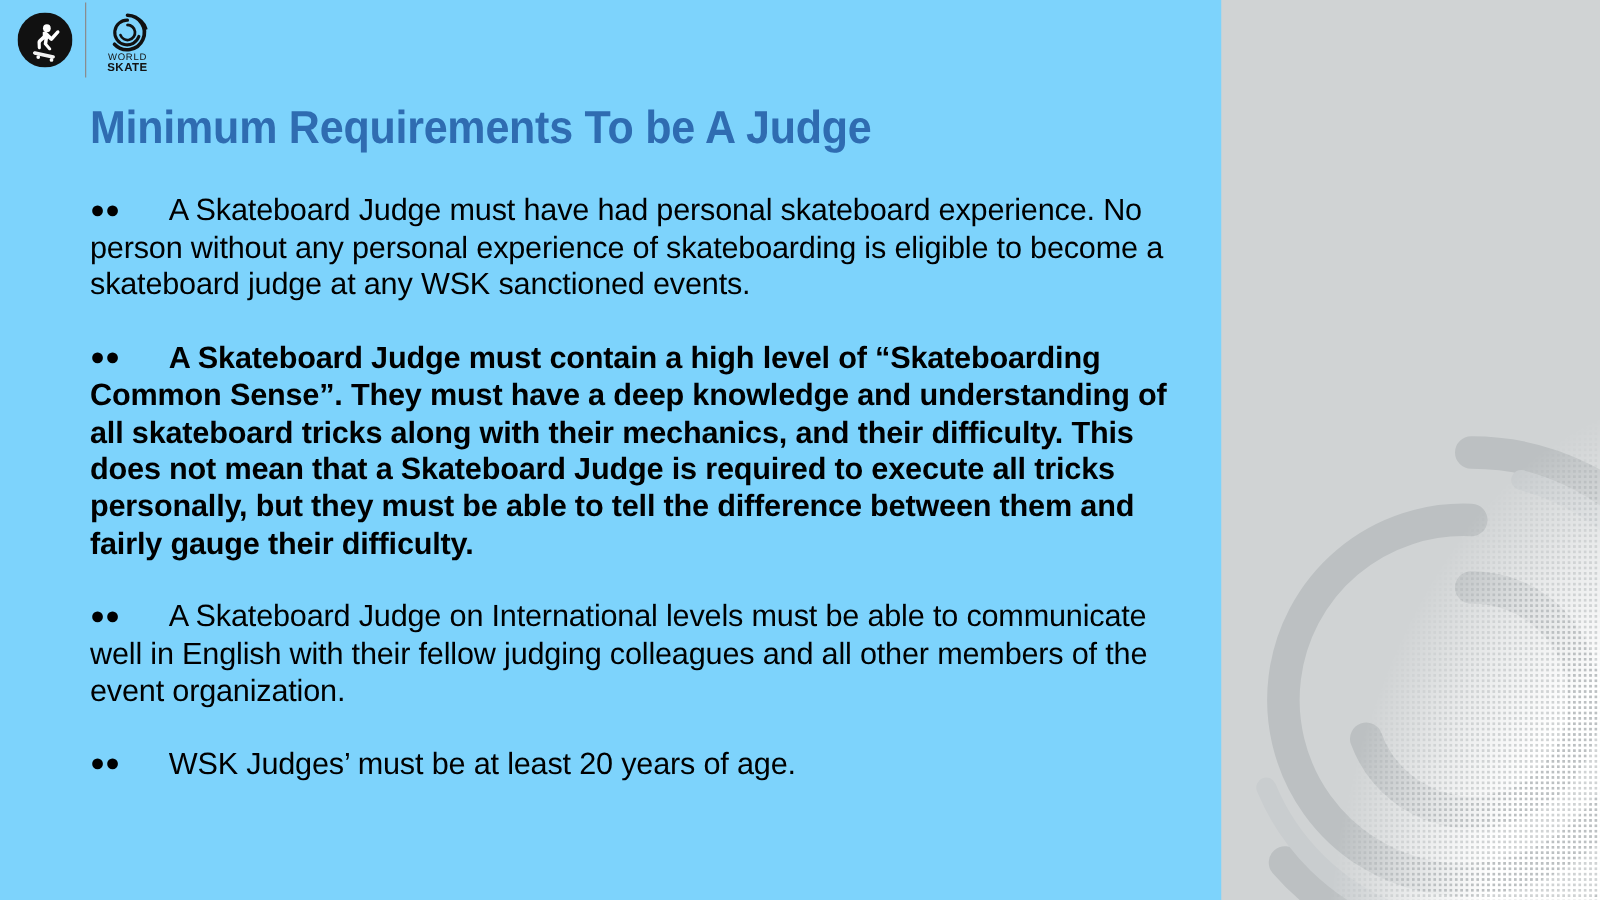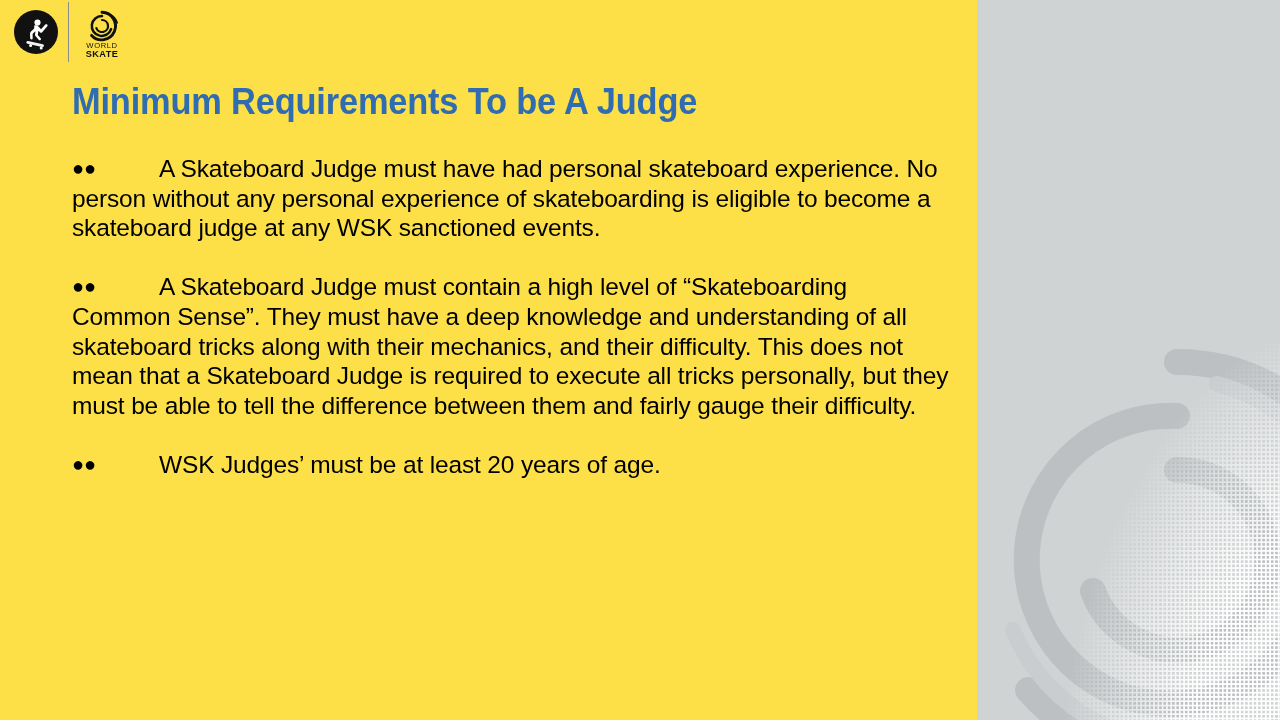--- a/index.html
+++ b/index.html
@@ -12,21 +12,21 @@
     height: 720px;
     overflow: hidden;
     font-family: "Liberation Sans", sans-serif;
     -webkit-font-smoothing: antialiased;
   }
 
   .slide {
     position: relative;
     width: 1280px;
     height: 720px;
-    background: #fde047;
+    background: #7dd3fc;
     overflow: hidden;
   }
 
   
   .right-panel {
     position: absolute;
     left: 977px;
     top: 0;
     width: 303px;
     height: 720px;
@@ -118,32 +118,31 @@
   .bullet-para {
     position: relative;
     color: #000000;
     font-size: 24.5px;
     line-height: 29.7px;
     margin: 0 0 29px 0;
     text-indent: 0;
     letter-spacing: -0.15px;
   }
   .bullet-para:last-child { margin-bottom: 0; }
-  .bullet-para.bold { font-weight: normal; }
+  .bullet-para.bold { font-weight: bold; }
   .bullet-glyph {
     display: inline-block;
     width: 63px;
     font-size: 20px;
     line-height: 29.7px;
     vertical-align: top;
   }
   .bullet-glyph::before { content: "\25CF"; }
   .para-text {
     display: inline;
-    margin-left: 24px;
   }
 </style>
 </head>
 <body>
 
 <div class="slide">
 
   <div class="right-panel">
     <div class="panel-watermark">
       <svg viewBox="0 0 520 520" aria-hidden="true">
@@ -197,20 +196,23 @@
   <div class="content">
 
     <p class="bullet-para">
       <span class="bullet-glyph">●</span><span class="para-text">A Skateboard Judge must have had personal skateboard experience. No person without any personal experience of skateboarding is eligible to become a skateboard judge at any WSK sanctioned events.</span>
     </p>
 
     <p class="bullet-para bold">
       <span class="bullet-glyph">●</span><span class="para-text">A Skateboard Judge must contain a high level of “Skateboarding Common Sense”. They must have a deep knowledge and understanding of all skateboard tricks along with their mechanics, and their difficulty. This does not mean that a Skateboard Judge is required to execute all tricks personally, but they must be able to tell the difference between them and fairly gauge their difficulty.</span>
     </p>
 
+    <p class="bullet-para">
+      <span class="bullet-glyph">●</span><span class="para-text">A Skateboard Judge on International levels must be able to communicate well in English with their fellow judging colleagues and all other members of the event organization.</span>
+    </p>
 
     <p class="bullet-para">
       <span class="bullet-glyph">●</span><span class="para-text">WSK Judges’ must be at least 20 years of age.</span>
     </p>
 
   </div>
 
 </div>
 
 </body></html>

